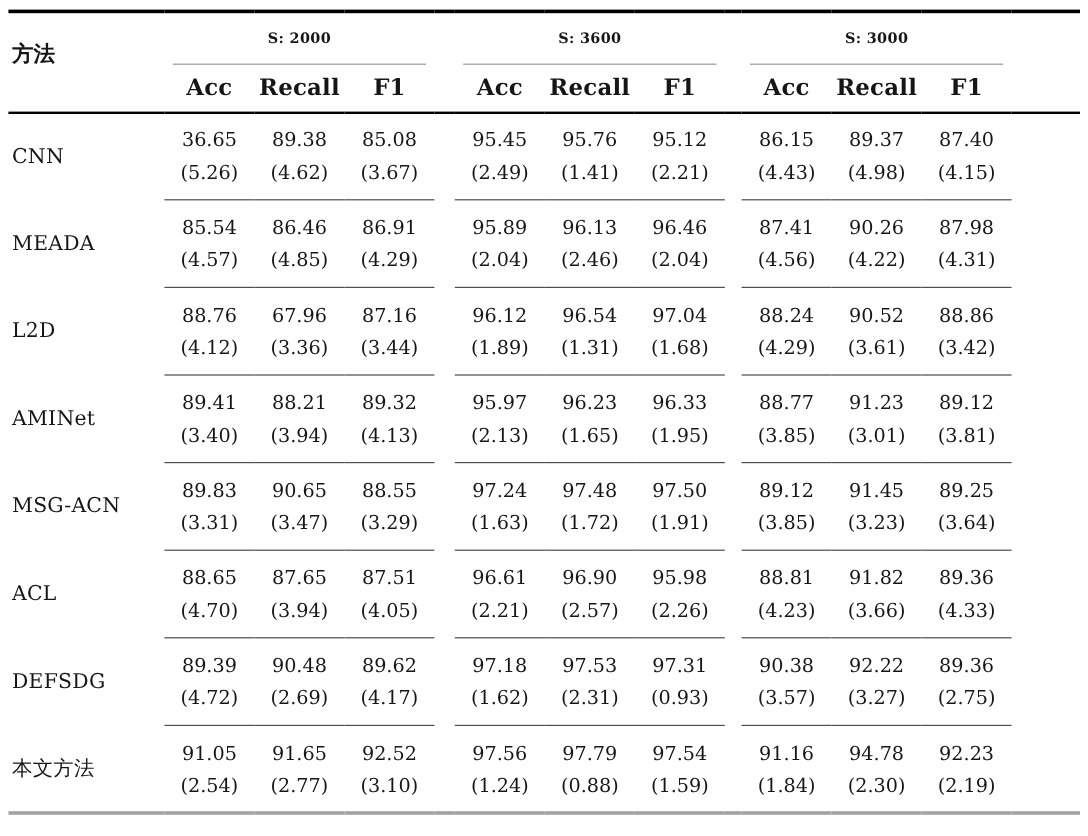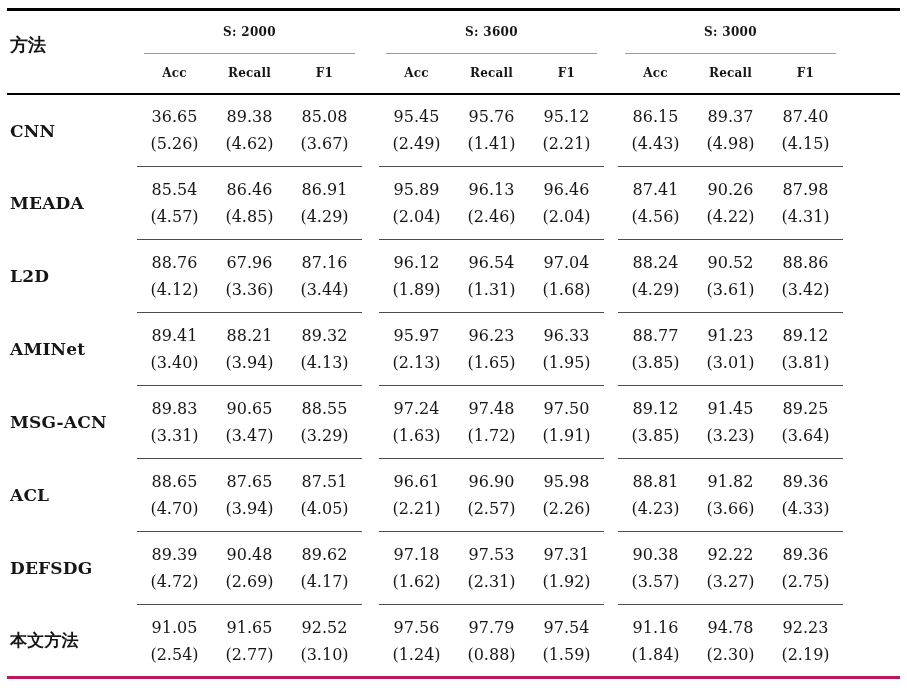--- a/index.html
+++ b/index.html
@@ -10,21 +10,21 @@
     color: #161616;
   }
   .page { width: 907px; height: 697px; overflow: hidden; background: #ffffff; }
 
   table.results {
     border-collapse: collapse;
     table-layout: fixed;
     width: 893px;
     margin: 8px 0 0 7px;
     border-top: 3px solid #000000;
-    border-bottom: 3px solid #be185d;
+    border-bottom: 3px solid #a3a3a3;
   }
   col.c-method { width: 130px; }
   col.c-num    { width: 75px; }
   col.c-gap1   { width: 17px; }
   col.c-gap2   { width: 14px; }
   col.c-tail   { width: 57px; }
 
   thead tr.hr1 { height: 44px; }
   thead tr.hr2 { height: 40px; }
 
@@ -48,33 +48,33 @@
   }
   th.group::after {
     content: "";
     position: absolute;
     left: 7px; right: 7px; bottom: 0;
     height: 1px;
     background: #9a9a9a;
   }
   th.gapcell, th.tailcell { border-bottom: 2px solid #000000; }
   th.metric {
-    font-size: 12px;
+    font-size: 19px;
     text-align: center;
     vertical-align: middle;
     border-bottom: 2px solid #000000;
     letter-spacing: 0.2px;
   }
 
   tbody tr { height: 73px; }
   td { padding: 0; }
   td.method {
     text-align: left;
     vertical-align: middle;
-    font-weight: bold;
+    font-weight: normal;
     font-size: 17px;
     padding-left: 3px;
     letter-spacing: 0.2px;
   }
   td.num { text-align: center; vertical-align: middle; }
   td.num .v, td.num .sd {
     display: block;
     font-size: 16px;
     line-height: 27px;
   }
@@ -393,21 +393,21 @@
       <td class="num">
             <span class="v">97.18</span>
             <span class="sd">(1.62)</span>
           </td>
       <td class="num">
             <span class="v">97.53</span>
             <span class="sd">(2.31)</span>
           </td>
       <td class="num">
             <span class="v">97.31</span>
-            <span class="sd">(1.92)</span>
+            <span class="sd">(0.93)</span>
           </td>
       <td class="gap"></td>
       <td class="num">
             <span class="v">90.38</span>
             <span class="sd">(3.57)</span>
           </td>
       <td class="num">
             <span class="v">92.22</span>
             <span class="sd">(3.27)</span>
           </td>

